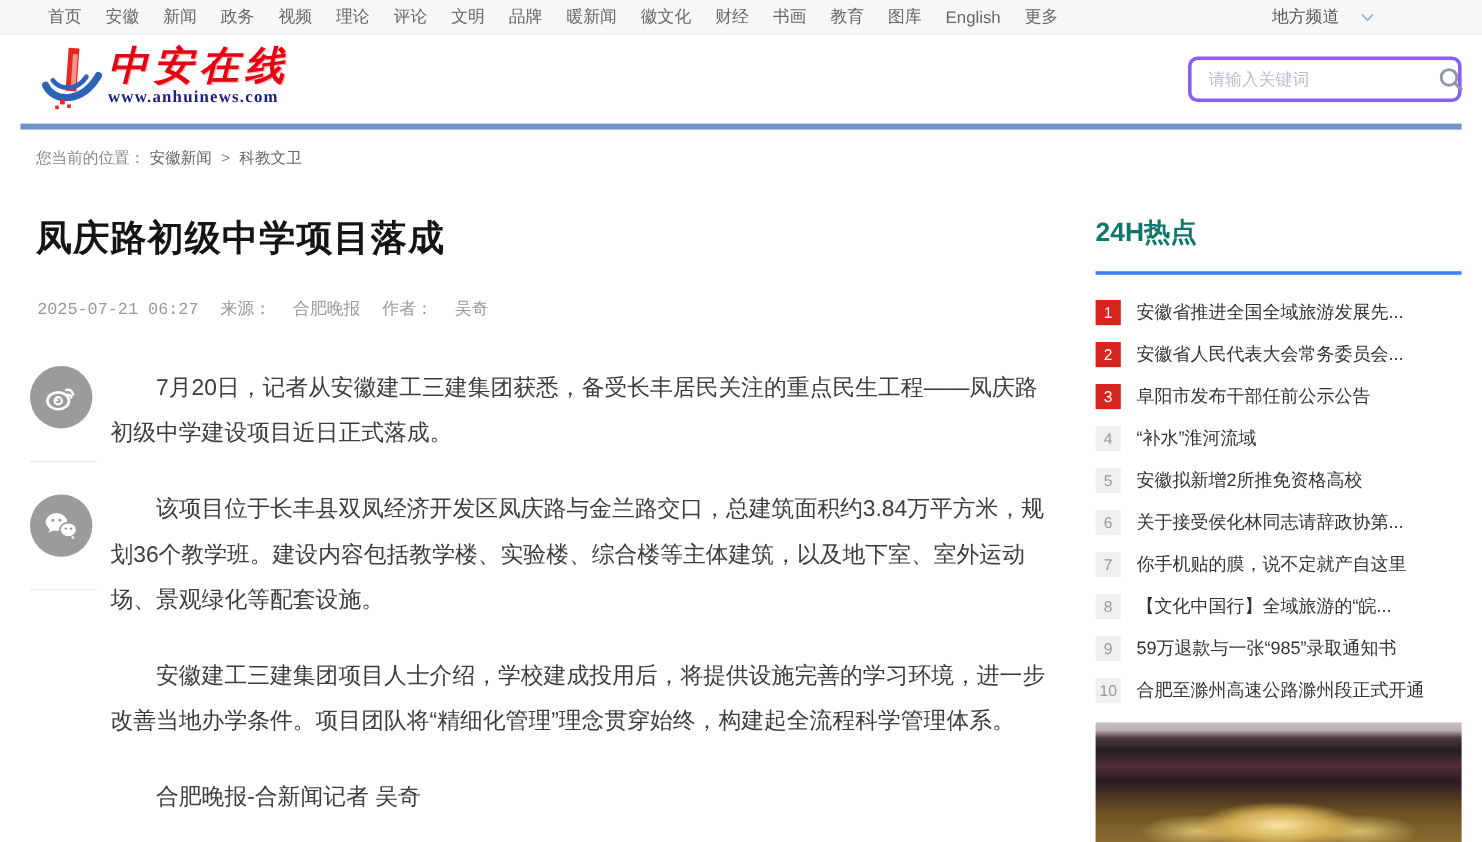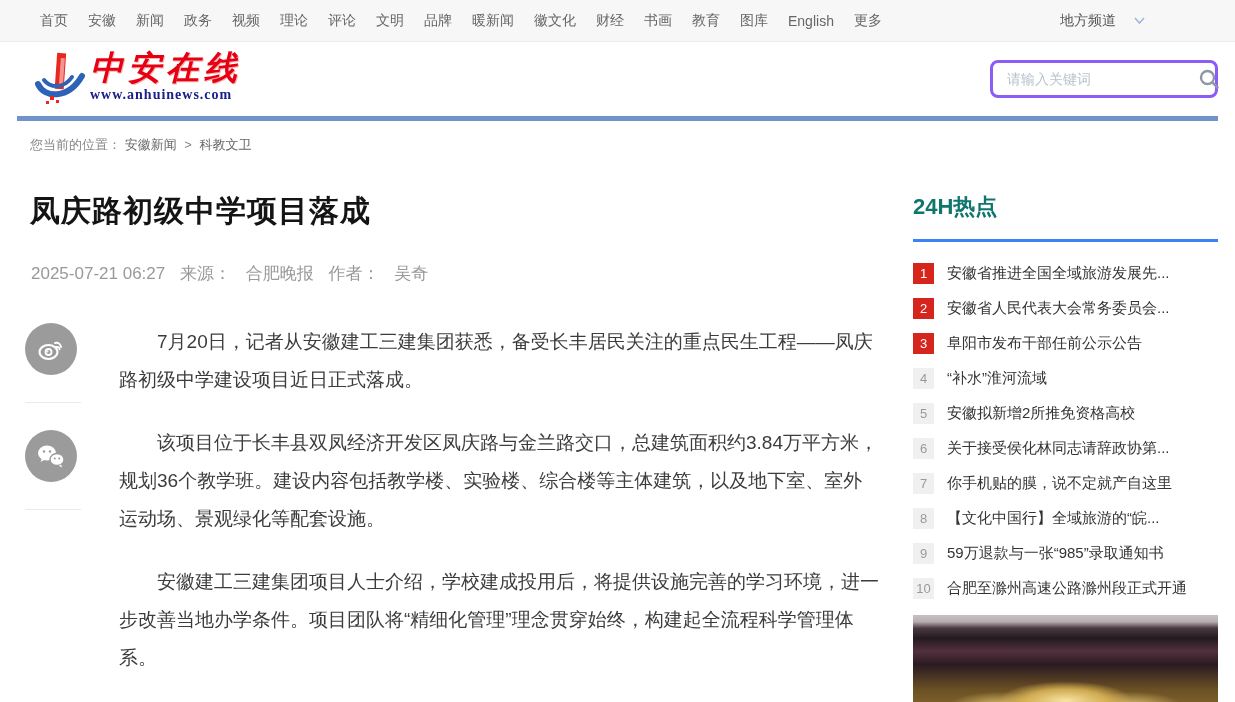--- a/index.html
+++ b/index.html
@@ -1,20 +1,20 @@
 <!DOCTYPE html>
 <html lang="zh"><head>
 <meta charset="utf-8">
 <style>
   * { margin:0; padding:0; box-sizing:border-box; }
   html,body { width:1235px; height:702px; overflow:hidden; background:#fff;
     font-family:"Liberation Sans","DejaVu Sans",sans-serif; }
 
   
-  .topnav { height:42px; background:#f7f7f7; border-bottom:1px solid #ececec;
+  .topnav { height:29px; background:#f7f7f7; border-bottom:1px solid #ececec;
     display:flex; align-items:center; padding:0 90px 0 40px; }
   .topnav a { text-decoration:none; color:#666; font-size:14px; margin-right:20px; cursor:pointer; }
   .topnav .region { margin-left:auto; margin-right:0; color:#555; display:flex; align-items:center; gap:18px; }
   .chev { width:11px; height:7px; display:inline-block; }
 
   
   .header { height:74px; display:flex; align-items:center; padding:0 17px 0 30px; background:#fff; }
   .logo { display:flex; align-items:flex-start; cursor:pointer; }
   .logo-icon { width:58px; height:58px; position:relative; }
   .logo-txt { margin-left:2px; }
@@ -37,30 +37,30 @@
   .breadcrumb { margin:15px 0 0 30px; font-size:13px; color:#888; }
   .breadcrumb a { color:#666; text-decoration:none; cursor:pointer; }
   .breadcrumb .sep { margin:0 4px; color:#888; }
 
   
   .main { display:flex; padding:0 17px 0 22px; }
   .article-col { width:858px; }
   .side-col { width:305px; margin-left:33px; }
 
   .art-title { font-size:30px; font-weight:bold; color:#141414; margin:37px 0 0 8px; letter-spacing:1px; }
-  .art-meta { margin:30px 0 4px 9px; font-size:17px; color:#999; }
+  .art-meta { margin:30px 0 4px 9px; font-size:14px; color:#999;font-family:Liberation Mono, monospace; }
   .art-meta span { margin-right:10px; }
 
   .art-body { display:flex; margin-top:38px; }
   .share-rail { width:70px; padding-left:3px; }
   .share-item { padding-bottom:27px; margin-bottom:27px; border-bottom:1px solid #e9e9e9; width:56px; }
   .share-circle { width:52px; height:52px; border-radius:50%; background:#9b9b9b;
     display:flex; align-items:center; justify-content:center; cursor:pointer; }
   .paras { flex:1; font-size:19px; color:#3c3c3c; line-height:38px; }
-  .paras p { text-indent:2em; margin-bottom:25px;margin-left:27px; }
+  .paras p { text-indent:2em; margin-bottom:25px; }
 
   
   .side-head { font-size:22px; font-weight:bold; color:#0f766e; padding-bottom:17px;
     border-bottom:3px solid #3b82f6; }
   .hot-head { margin-top:38px; }
   .hot-list { list-style:none; margin-top:21px; }
   .hot-list li { display:flex; align-items:center; margin-bottom:14px; cursor:pointer; }
   .rank { width:21px; height:21px; line-height:21px; text-align:center; font-size:13px;
     background:#f0f0f0; color:#999; flex:0 0 21px; }
   .rank.top { background:#d5251d; color:#fff; }

